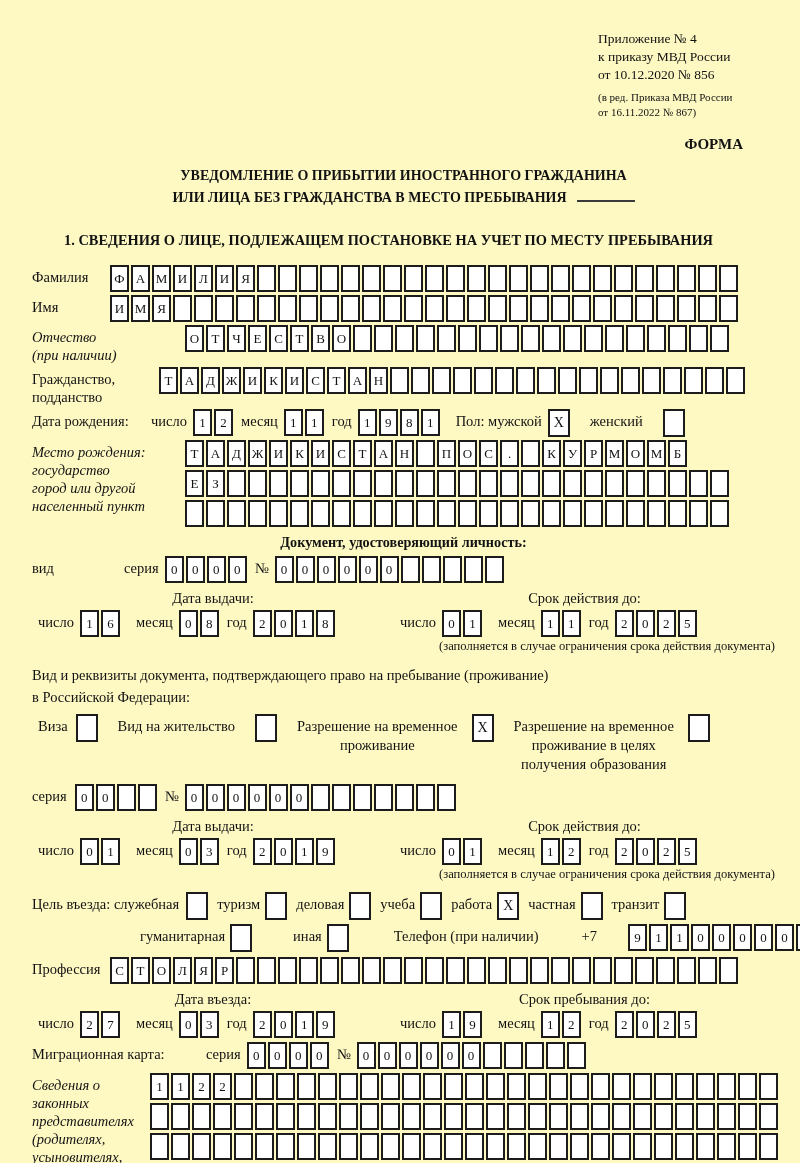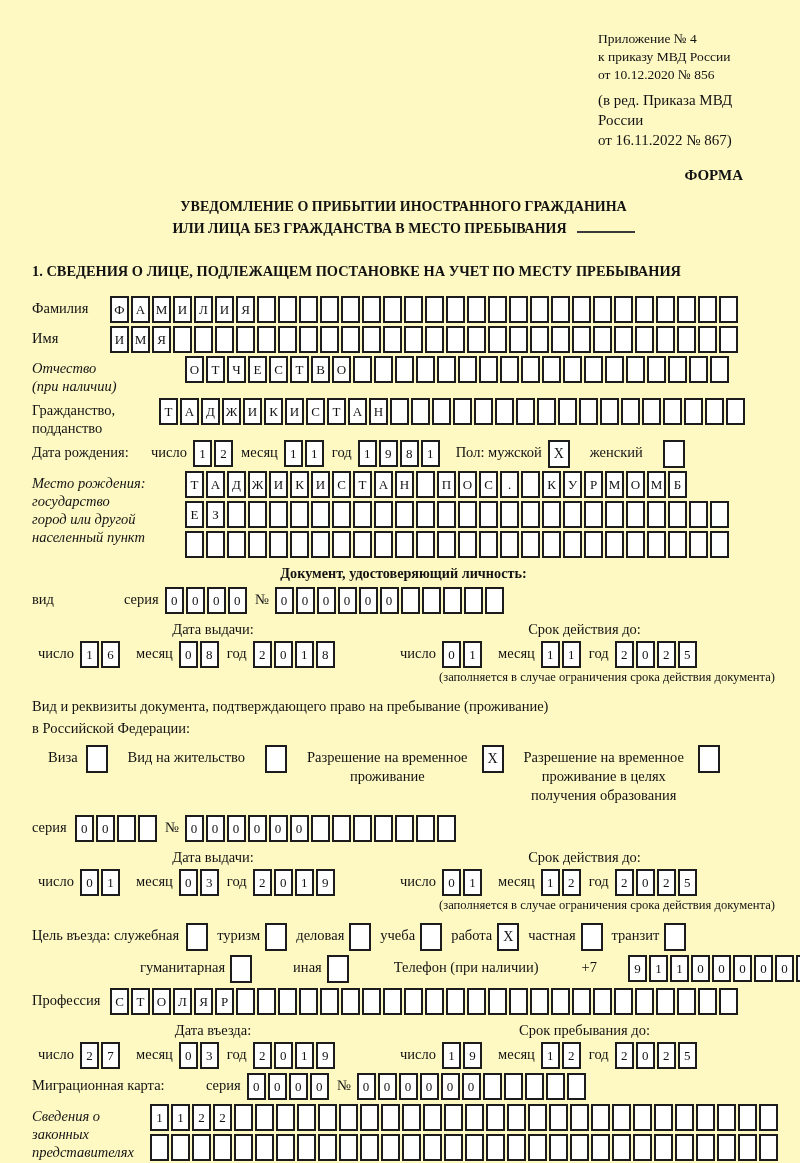--- a/index.html
+++ b/index.html
@@ -4,25 +4,25 @@
 <style>
   html,body { margin:0; padding:0; background:#888; }
   .page {
     width:800px; height:1163px; box-sizing:border-box;
     margin:0 auto; background:#fef9c3; color:#121212;
     font-family:"Liberation Serif","DejaVu Serif",serif;
     font-size:14.5px; padding:30px 25px 10px 32px;
     position:relative; overflow:hidden; line-height:18px;
   }
   .appendix { margin-left:566px; font-size:13.5px; line-height:1.35; }
-  .appendix .edition { margin-top:5px; font-size:15px; }
+  .appendix .edition { margin-top:5px; font-size:11px; }
   .forma { text-align:right; padding-right:32px; font-weight:bold; margin-top:16px; font-size:15px; }
   .title { text-align:center; font-weight:bold; font-size:14px; margin-top:12px; line-height:1.55; }
   .blank { display:inline-block; width:58px; border-bottom:2px solid #3a3a3a; margin-left:10px; }
-  .sec1 { font-weight:bold; font-size:14.4px; margin-top:22px; margin-bottom:16px; }
+  .sec1 { font-weight:bold; font-size:14.4px; margin-top:22px; margin-bottom:16px;margin-left:32px; }
 
   .row { display:flex; align-items:flex-start; margin-bottom:3px; }
   .lbl { flex:none; padding-top:3px; }
   .lblcol { flex:none; line-height:18px; padding-top:3px; }
   .cells { white-space:nowrap; flex:none; }
   .cell {
     display:inline-block; width:15px; height:23px; border:2px solid #1c1c1c;
     margin-right:2px; text-align:center; font-size:13px; line-height:23px;
     vertical-align:top; background:#fff;
   }
@@ -46,21 +46,21 @@
   .dates { display:flex; margin:6px 0 4px 0; }
   .datecol { }
   .datecol.left { width:362px; }
   .datecol.right { flex:1; }
   .datehead { text-align:center; margin-bottom:3px; }
   .dateline { display:flex; }
   .datenote { font-size:12.6px; text-align:right; margin:2px 0 6px 0; line-height:15px; }
 
   .intro { margin-top:4px; line-height:22px; }
 
-  .permitRow { display:flex; align-items:flex-start; margin:6px 0 10px 16px; }
+  .permitRow { display:flex; align-items:flex-start; margin:6px 0 10px 6px; }
   .multi { text-align:center; line-height:19px; flex:none; padding-top:3px; }
 
   .purpose { display:flex; align-items:flex-start; margin-bottom:4px; }
   .purpose .opt { display:flex; margin-right:9px; }
   .purpose .opt .lbl { padding-right:5px; }
 </style>
 </head>
 <body>
 
 <div class="page">

